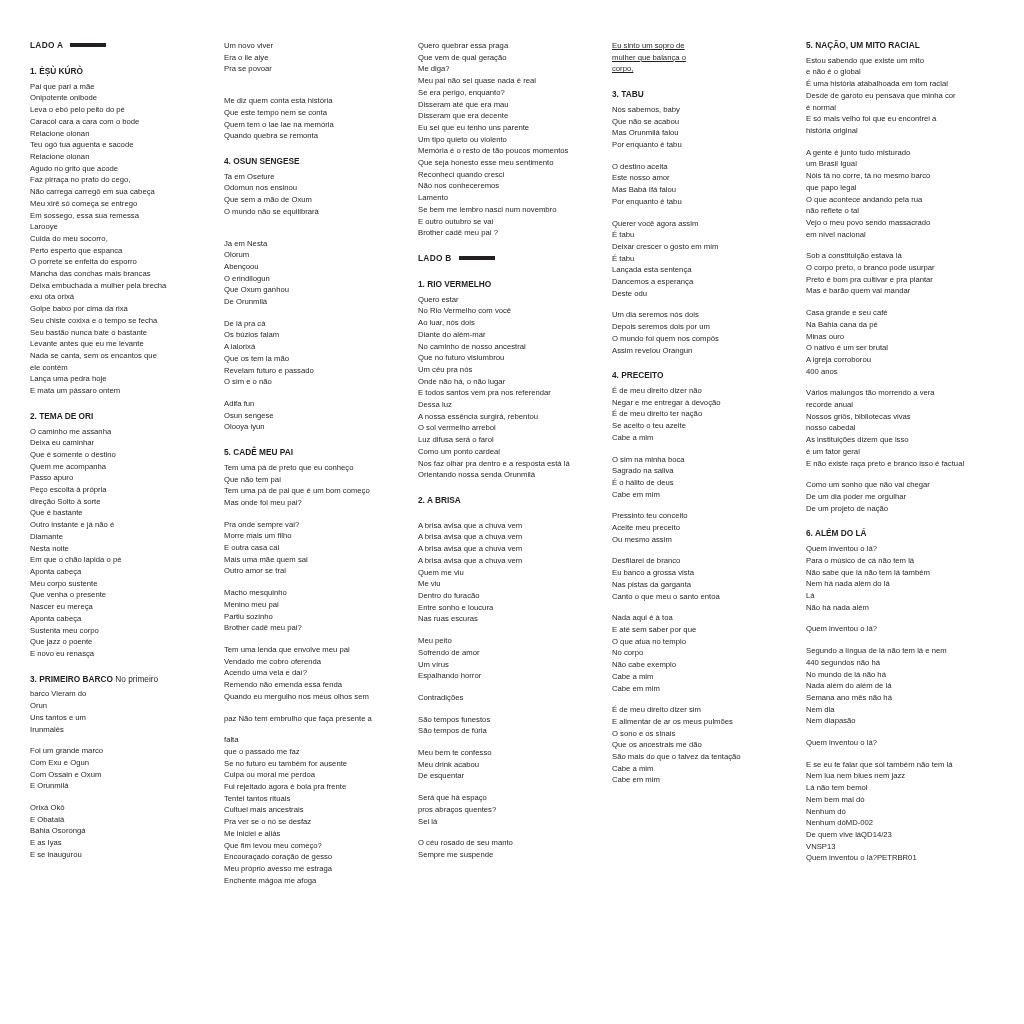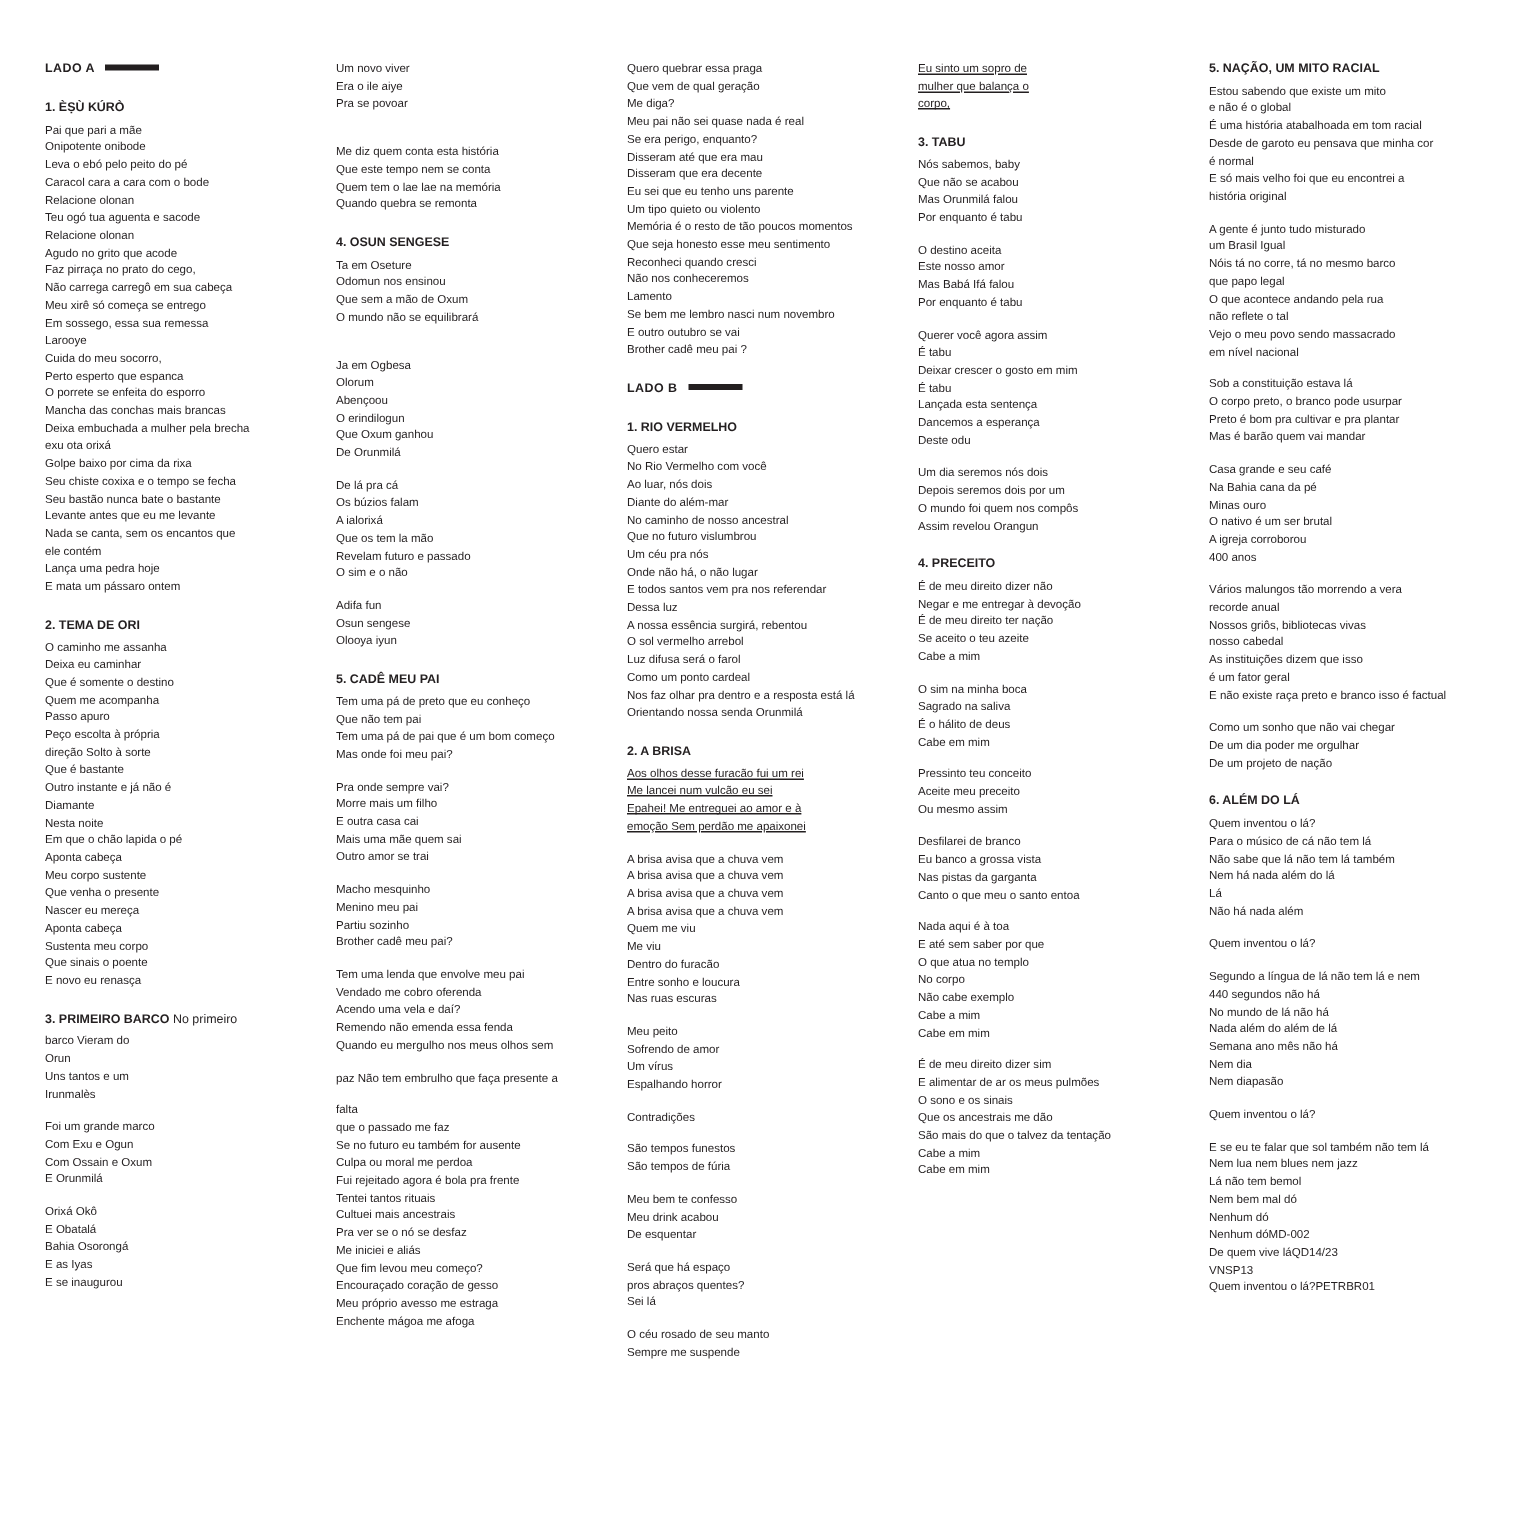--- a/index.html
+++ b/index.html
@@ -131,21 +131,21 @@
             <div>Outro instante e já não é</div>
             <div>Diamante</div>
             <div>Nesta noite</div>
             <div>Em que o chão lapida o pé</div>
             <div>Aponta cabeça</div>
             <div>Meu corpo sustente</div>
             <div>Que venha o presente</div>
             <div>Nascer eu mereça</div>
             <div>Aponta cabeça</div>
             <div>Sustenta meu corpo</div>
-            <div>Que sinais o poente</div>
+            <div>Que jazz o poente</div>
             <div>E novo eu renasça</div>
           </div>
       </div>
 
       <div class="block">
         <div class="track-title">
           <span>3. PRIMEIRO BARCO</span>
           <span style="font-weight:normal">No primeiro</span>
         </div>
         <div class="lines">
@@ -185,21 +185,21 @@
 
       <div class="block">
         <div class="track-title">4. OSUN SENGESE</div>
         <div class="lines">
             <div>Ta em Oseture</div>
             <div>Odomun nos ensinou</div>
             <div>Que sem a mão de Oxum</div>
             <div>O mundo não se equilibrará</div>
             <div class="blank">&nbsp;</div>
             <div class="blank">&nbsp;</div>
-            <div>Ja em Ogbesa</div>
+            <div>Ja em Nesta</div>
             <div>Olorum</div>
             <div>Abençoou</div>
             <div>O erindilogun</div>
             <div>Que Oxum ganhou</div>
             <div>De Orunmilá</div>
             <div class="blank">&nbsp;</div>
             <div>De lá pra cá</div>
             <div>Os búzios falam</div>
             <div>A ialorixá</div>
             <div>Que os tem la mão</div>
@@ -301,26 +301,20 @@
             <div>O sol vermelho arrebol</div>
             <div>Luz difusa será o farol</div>
             <div>Como um ponto cardeal</div>
             <div>Nos faz olhar pra dentro e a resposta está lá</div>
             <div>Orientando nossa senda Orunmilá</div>
           </div>
       </div>
 
       <div class="block">
         <div class="track-title">2. A BRISA</div>
-        <div class="lines justify">
-            <div>Aos olhos desse furacão fui um rei</div>
-            <div>Me lancei num vulcão eu sei</div>
-            <div>Epahei! Me entreguei ao amor e à</div>
-            <div>emoção Sem perdão me apaixonei</div>
-          </div>
         <div class="lines">
             <div class="blank">&nbsp;</div>
             <div>A brisa avisa que a chuva vem</div>
             <div>A brisa avisa que a chuva vem</div>
             <div>A brisa avisa que a chuva vem</div>
             <div>A brisa avisa que a chuva vem</div>
             <div>Quem me viu</div>
             <div>Me viu</div>
             <div>Dentro do furacão</div>
             <div>Entre sonho e loucura</div>

